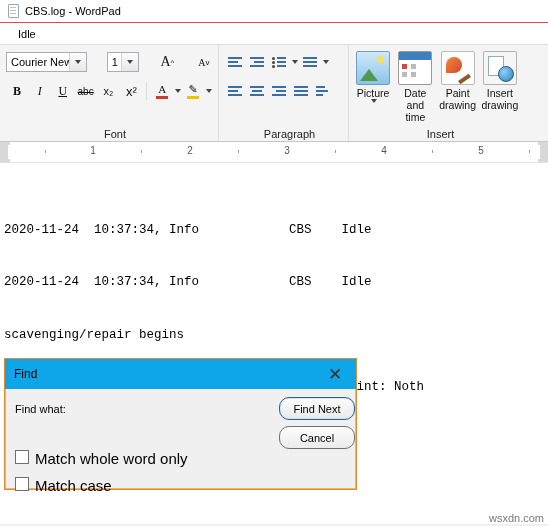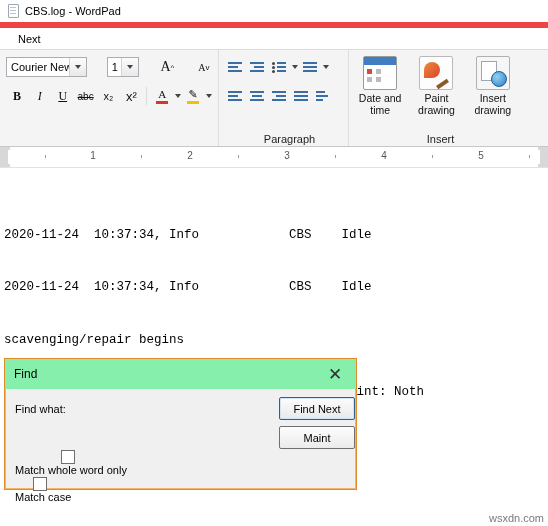--- a/index.html
+++ b/index.html
@@ -21,21 +21,21 @@
     height: 526px;
     background: #f0f0f0;
   }
   
   .titlebar {
     height: 22px;
     background: #ffffff;
     display: flex;
     align-items: center;
     padding-left: 6px;
-    border-bottom: 6px solid #ef4444;
+    border-bottom: 1px solid #ef4444;
   }
   .title-icon {
     width: 14px;
     height: 14px;
     margin-right: 5px;
     position: relative;
   }
   .title-icon .doc {
     position: absolute;
     left: 2px; top: 0;
@@ -368,21 +368,21 @@
     top: 358px;
     width: 353px;
     height: 132px;
     background: #f0f0f0;
     border: 1px solid #e08c2a;
     box-shadow: 0 0 0 1px #f3b46a inset;
     box-sizing: border-box;
   }
   .find-title {
     height: 30px;
-    background: #86efac;
+    background: #0ea5e9;
     display: flex;
     align-items: center;
     padding-left: 9px;
     font-size: 12px;
     color: #000;
     position: relative;
   }
   .find-close {
     position: absolute;
     right: 0; top: 0;
@@ -415,35 +415,33 @@
   .btn {
     position: absolute;
     width: 76px; height: 23px;
     background: linear-gradient(#fdfdfd,#ecebeb);
     border: 1px solid #707070;
     box-sizing: border-box;
     font-size: 11px;
     display: flex;
     align-items: center;
     justify-content: center;
-    border-radius: 2px;
+    border-radius: 10px;
   }
   .btn.primary {
     border: 1px solid #2c628b;
     background: linear-gradient(#fdfdfd,#e9e9e9);
     box-shadow: 0 0 0 1px #cfe4f5 inset;
   }
   .btn-findnext { left: 274px; top: 8px; }
   .btn-cancel { left: 274px; top: 37px; }
   .chk {
     position: absolute;
-    font-size: 11px;
-    display: flex;
-    align-items: center;
-    flex-direction: column;
+    font-size: 15px;
+    display: flex;
   }
   .chk .box {
     width: 12px; height: 12px;
     background: #fff;
     border: 1px solid #6f6f6f;
     margin-right: 6px;
     display: inline-block;
   }
   .chk-whole { left: 10px; top: 61px; }
   .chk-case { left: 10px; top: 88px; }
@@ -470,21 +468,21 @@
 <div class="app">
 
   <div class="titlebar">
     <div class="title-icon">
       <div class="doc"></div>
     </div>
     <div class="title-text">CBS.log - WordPad</div>
   </div>
 
   <div class="menubar">
-    <div class="item">Next</div>
+    <div class="item">Idle</div>
   </div>
 
   <div class="ribbon">
 
     <div class="group g-font">
       <div class="font-row1">
         <div class="combo font-name">
           <span>Courier New</span>
           <span class="arrow">
               <i></i>
@@ -529,20 +527,21 @@
           <span class="letter-A" style="font-size:11px;line-height:11px">A</span>
           <span class="color-chip"></span>
         </div>
         <div class="mini-arrow"></div>
         <div class="btn-sq" style="flex-direction:column">
           <span style="font-size:11px;line-height:11px">✎</span>
           <span class="color-chip chip-yellow"></span>
         </div>
         <div class="mini-arrow"></div>
       </div>
+      <div class="group-label">Font</div>
     </div>
 
     <div class="group g-par">
       <div class="par-row">
         <div class="ico">
           <span class="lines-ico left">
               <span></span>
               <span></span>
               <span></span>
             </span>
@@ -608,20 +607,25 @@
               <span style="width:9px"></span>
               <span style="width:12px"></span>
               <span style="width:7px"></span>
             </span>
         </div>
       </div>
       <div class="group-label">Paragraph</div>
     </div>
 
     <div class="group g-ins">
+      <div class="big-btn">
+        <span class="big-ico ico-picture"></span>
+        <span>Picture</span>
+        <span class="mini-arrow"></span>
+      </div>
       <div class="big-btn">
         <span class="big-ico ico-date"></span>
         <span>Date and</span>
         <span>time</span>
       </div>
       <div class="big-btn">
         <span class="big-ico ico-paint"></span>
         <span>Paint</span>
         <span>drawing</span>
       </div>
@@ -675,21 +679,21 @@
   </div>
 
   <div class="find-dialog">
     <div class="find-title">
       <span>Find</span>
       <span class="find-close">✕</span>
     </div>
     <div class="find-body">
       <div class="lbl-findwhat">Find what:</div>
       <div class="btn primary btn-findnext">Find Next</div>
-      <div class="btn btn-cancel">Maint</div>
+      <div class="btn btn-cancel">Cancel</div>
       <label class="chk chk-whole">
         <span class="box"></span>
         <span>Match whole word only</span>
       </label>
       <label class="chk chk-case">
         <span class="box"></span>
         <span>Match case</span>
       </label>
     </div>
   </div>

